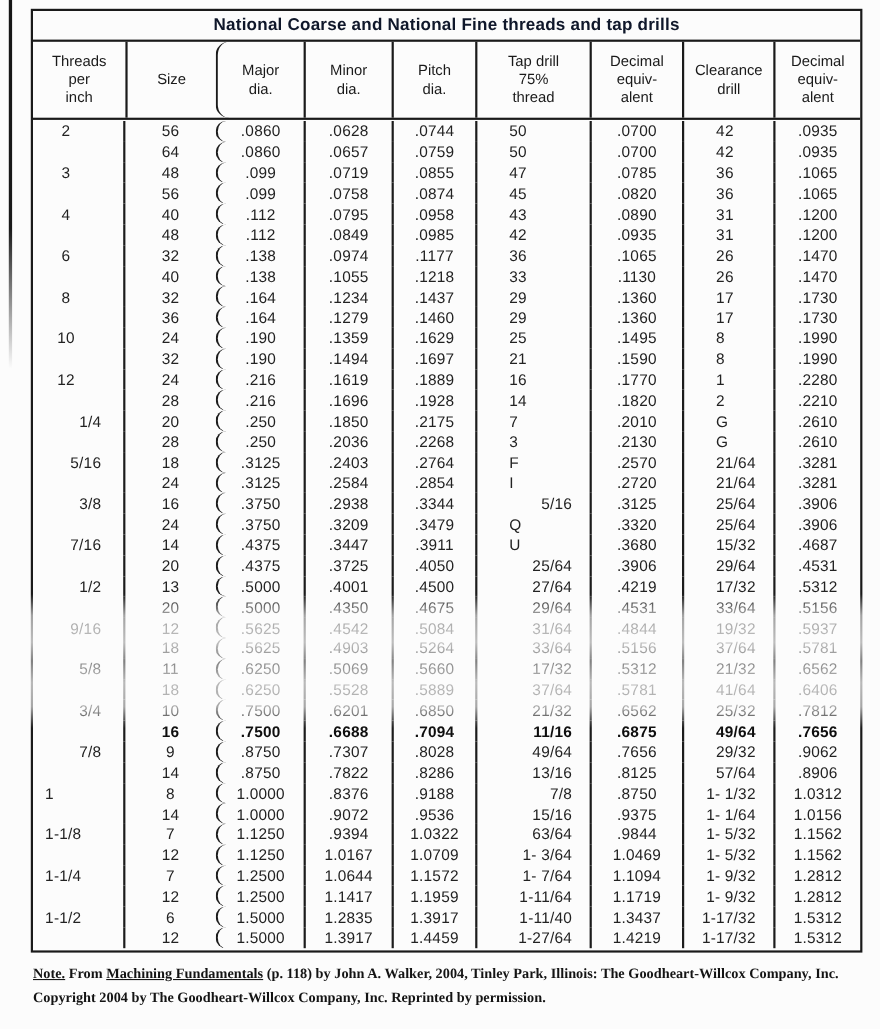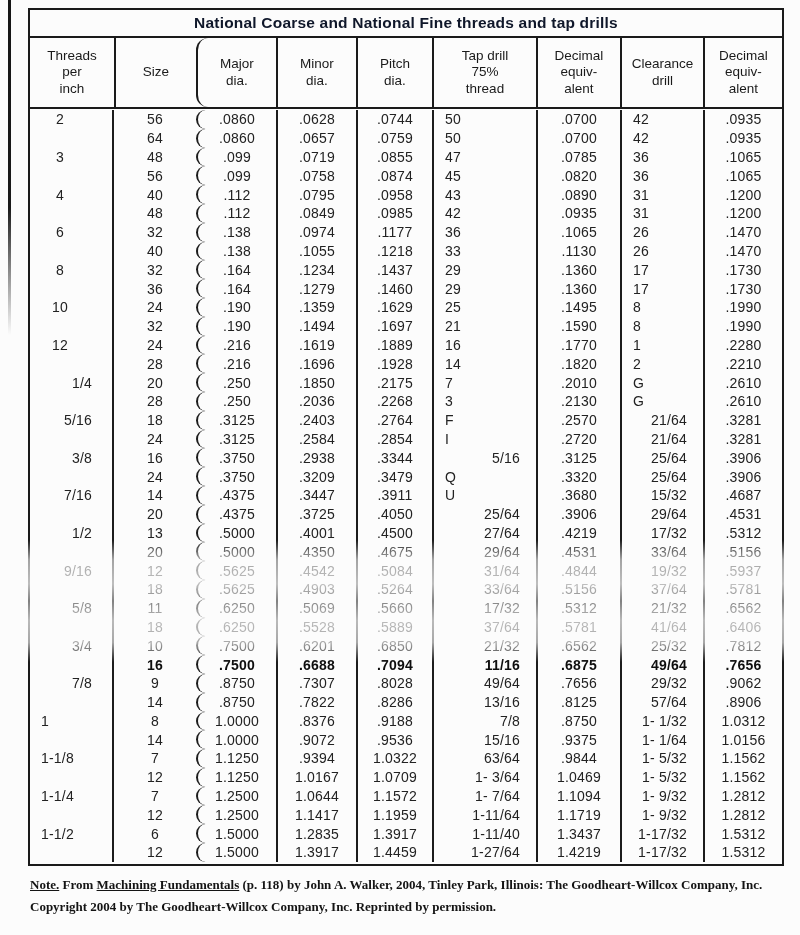--- a/index.html
+++ b/index.html
@@ -41,21 +41,21 @@
   }
   .c:first-child { border-left:none; }
   .c0 { width:82px; } .c1 { width:84px; } .c2 { width:80px;border-radius:12px; }
   .c3 { width:80px; } .c4 { width:76px; } .c5 { width:104px; }
   .c6 { width:84px; } .c7 { width:83px; } .c8 { flex:1 1 auto; }
   
   .am { justify-content:center; padding-right:22px; }
   .ar { justify-content:flex-end; padding-right:20px;padding-left:39px; }
   .al { justify-content:flex-start; padding-left:11px; }
   
-  .al2 { justify-content:flex-start; padding-left:11px; }
+  .al2 { justify-content:flex-start; padding-left:29px; }
   .ar2 { justify-content:flex-end; padding-right:16px; }
   
   .fade {
     position:absolute; left:-3px; right:-3px; top:530px; height:122px;
     pointer-events:none;
     background:linear-gradient(to bottom,
       rgba(252,252,252,0) 0%,
       rgba(252,252,252,.60) 16%,
       rgba(252,252,252,.72) 36%,
       rgba(252,252,252,.45) 50%,

